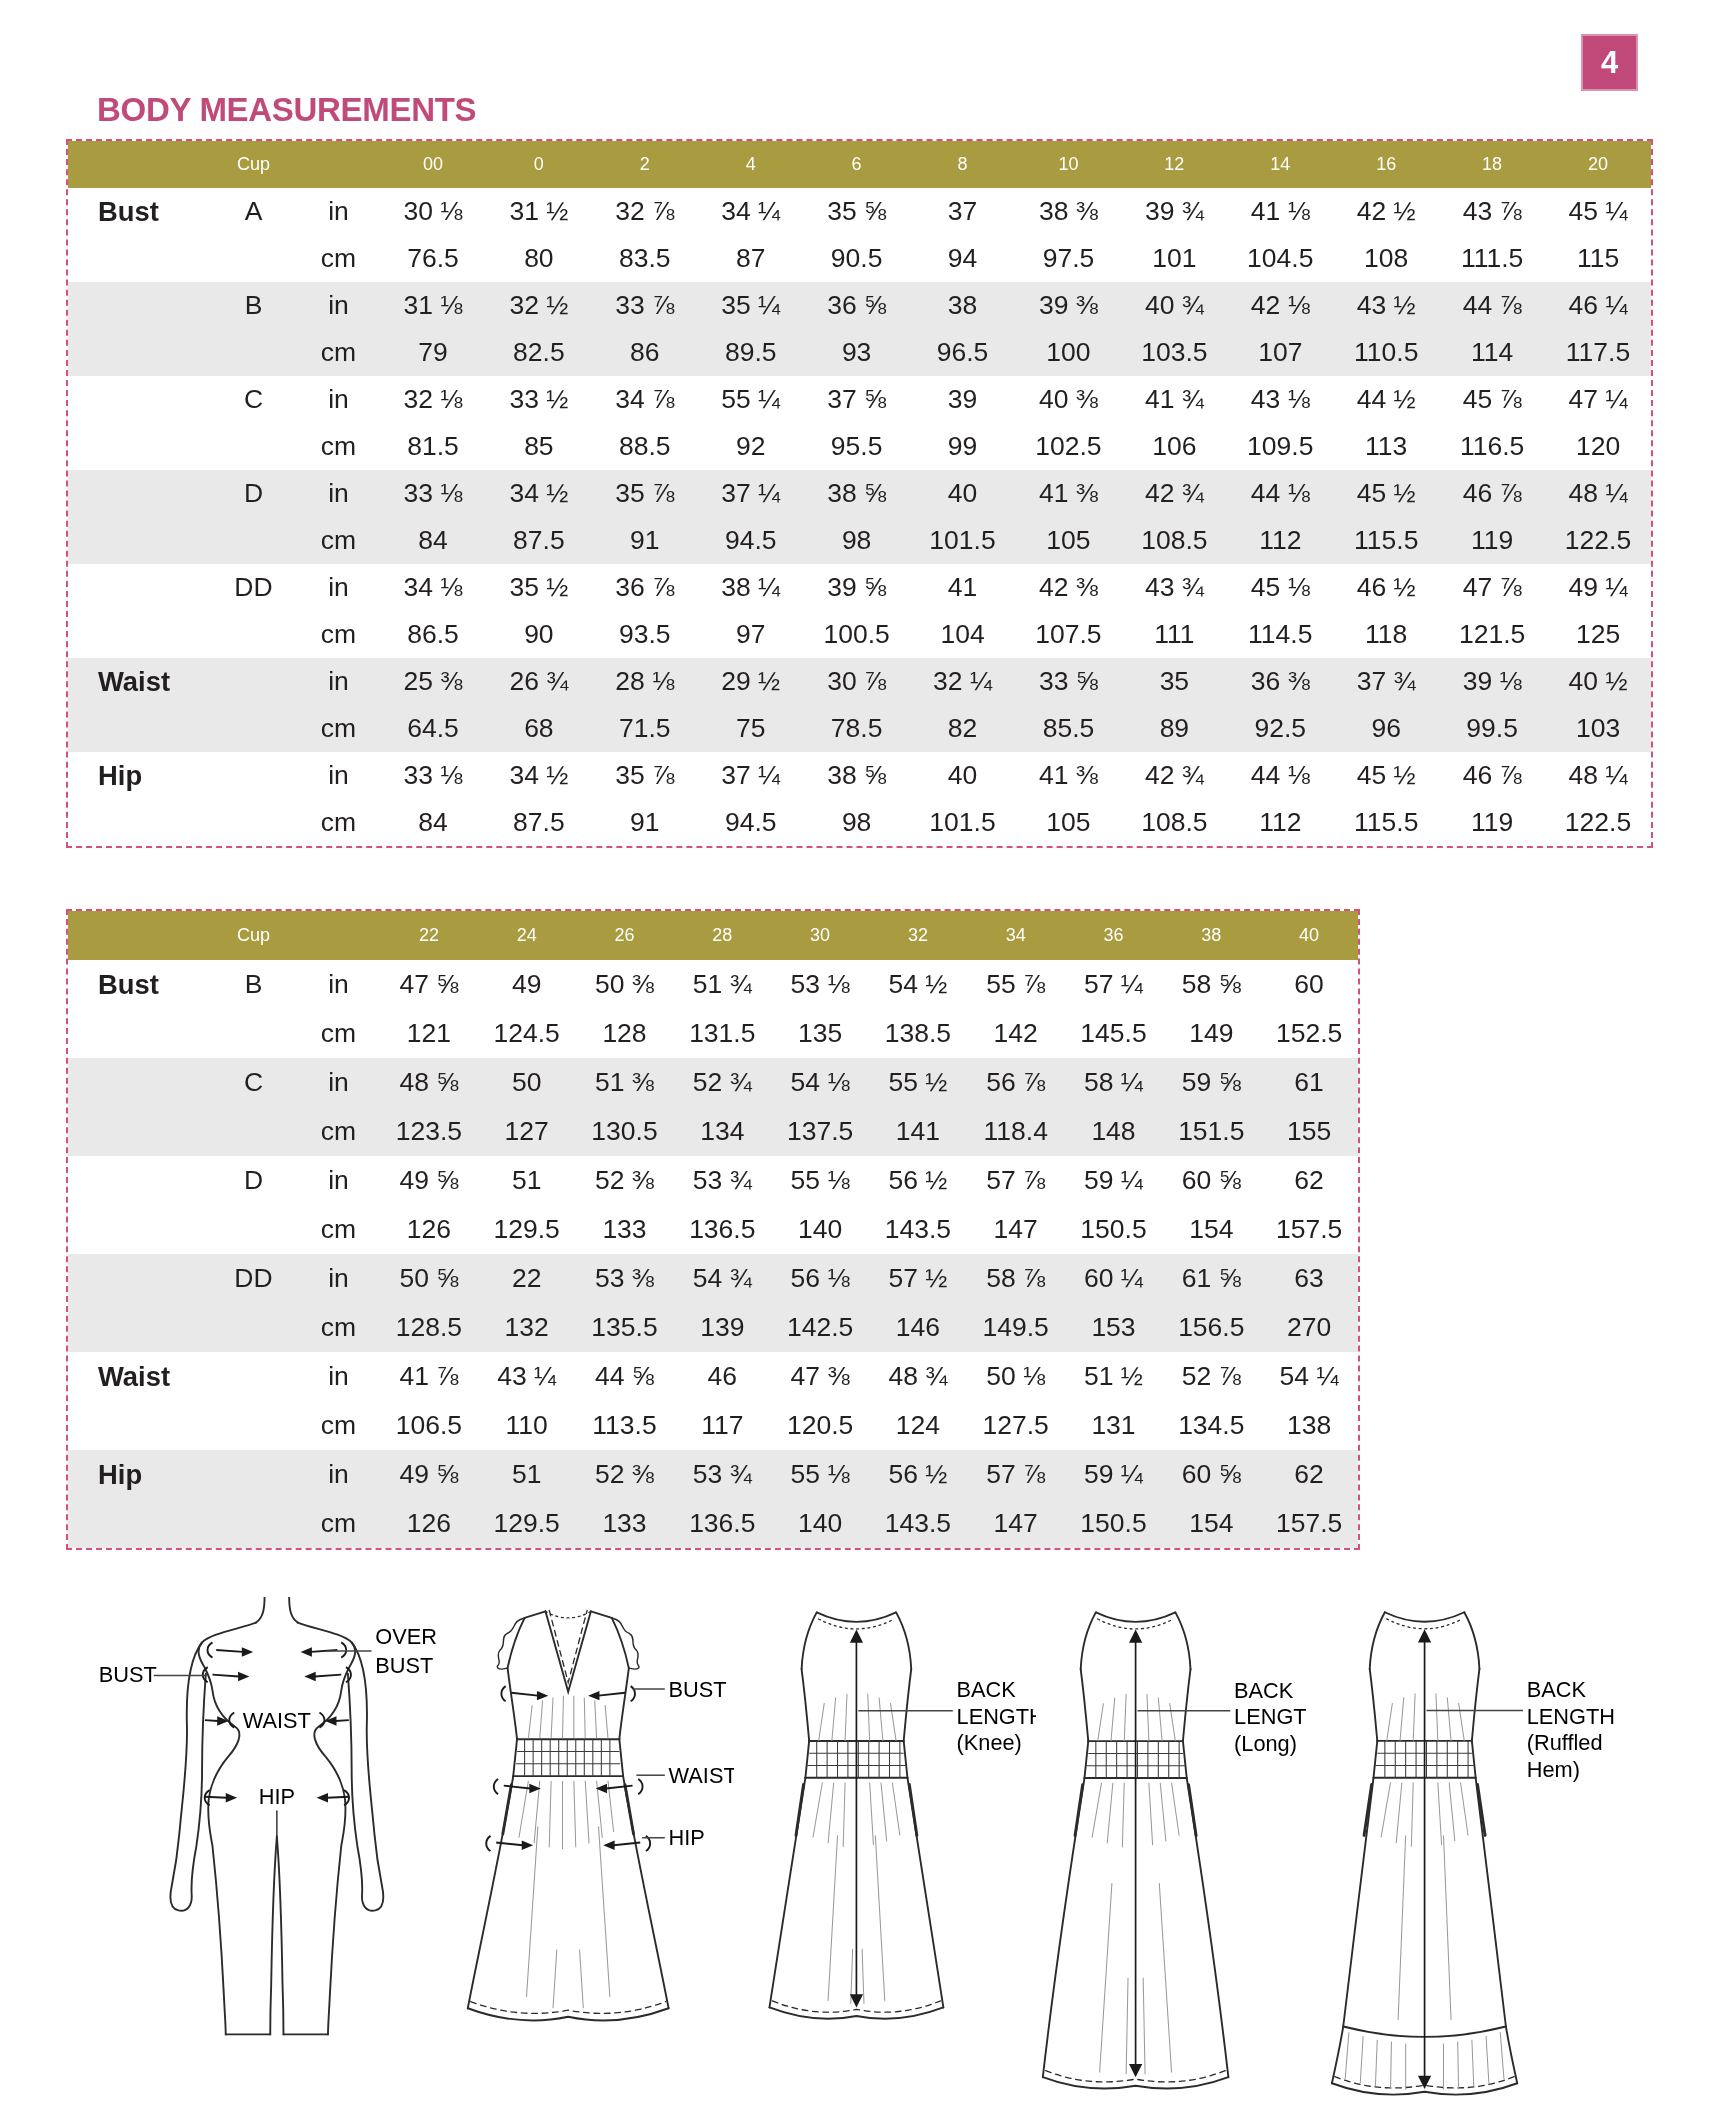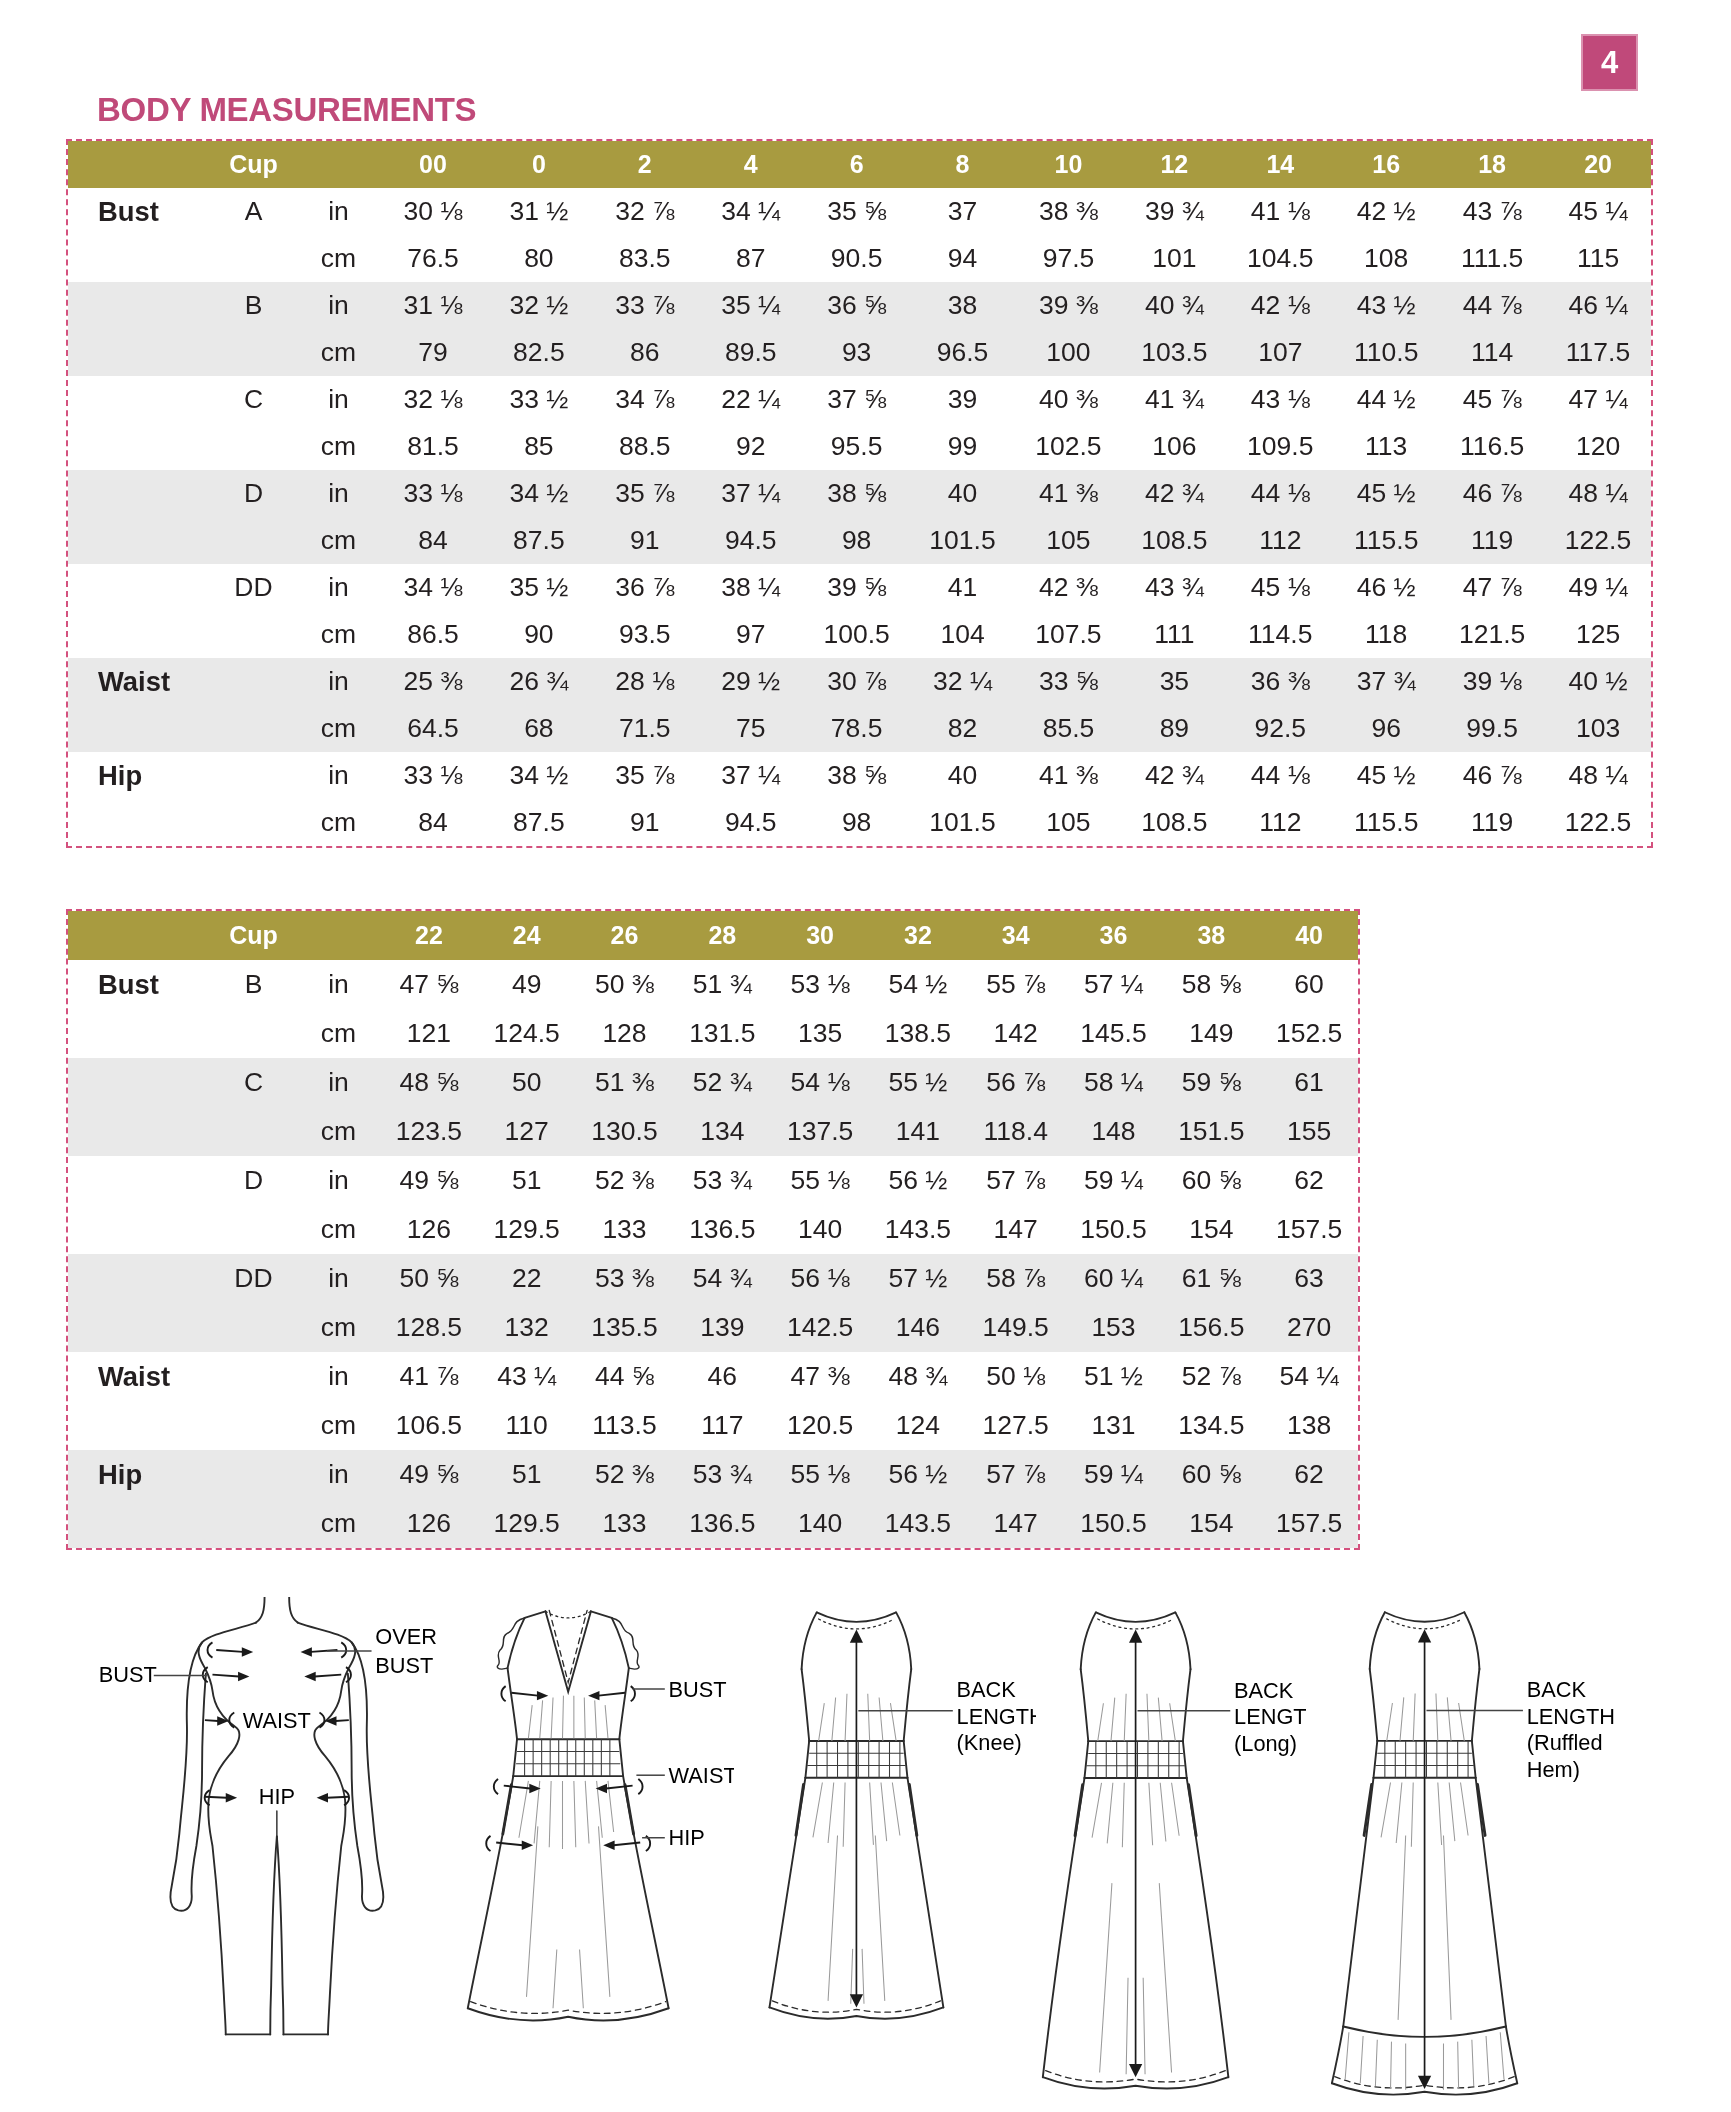--- a/index.html
+++ b/index.html
@@ -12,21 +12,21 @@
         justify-content:center;color:#fff;font-size:31px;font-weight:700}
   .meas-table{position:absolute;box-sizing:border-box;border:2.8px dashed #d4517e;background:#fff}
   .t1{left:66px;top:139px;width:1587px}
   .t2{left:66px;top:909px;width:1294px}
   .trow{display:grid}
   .t1 .trow{grid-template-columns:142px 87px 83px repeat(12,1fr);height:47px}
   .t2 .trow{grid-template-columns:142px 87px 83px repeat(10,1fr);height:49px}
   .t1 .thead{height:47px}
   .t2 .thead{height:49px}
   .thead{background:#a89b40}
-  .thead .c{color:#fff;font-weight:700;font-size:25px}
+  .thead .c{color:#fff;font-weight:400;font-size:18px}
   .c{display:flex;align-items:center;justify-content:center;font-size:26.5px;min-width:0}
   .c.lab{justify-content:flex-start;padding-left:30px;font-weight:700;font-size:27.4px}
   .shade{background:#e9e9e9}
   .fig{position:absolute}
   .fig1{left:95px;top:1597px}
   .fig2{left:445px;top:1599px}
   .fig3{left:743px;top:1599px}
   .fig4{left:1022px;top:1599px}
   .fig5{left:1311px;top:1599px}
   svg text{font-family:"Liberation Sans",sans-serif;font-size:23px;fill:#000}
@@ -125,21 +125,21 @@
         <div class="c val">114</div>
         <div class="c val">117.5</div>
       </div>
       <div class="trow">
         <div class="c lab"></div>
         <div class="c cup">C</div>
         <div class="c unit">in</div>
         <div class="c val">32 ⅛</div>
         <div class="c val">33 ½</div>
         <div class="c val">34 ⅞</div>
-        <div class="c val">22 ¼</div>
+        <div class="c val">55 ¼</div>
         <div class="c val">37 ⅝</div>
         <div class="c val">39</div>
         <div class="c val">40 ⅜</div>
         <div class="c val">41 ¾</div>
         <div class="c val">43 ⅛</div>
         <div class="c val">44 ½</div>
         <div class="c val">45 ⅞</div>
         <div class="c val">47 ¼</div>
       </div>
       <div class="trow">

